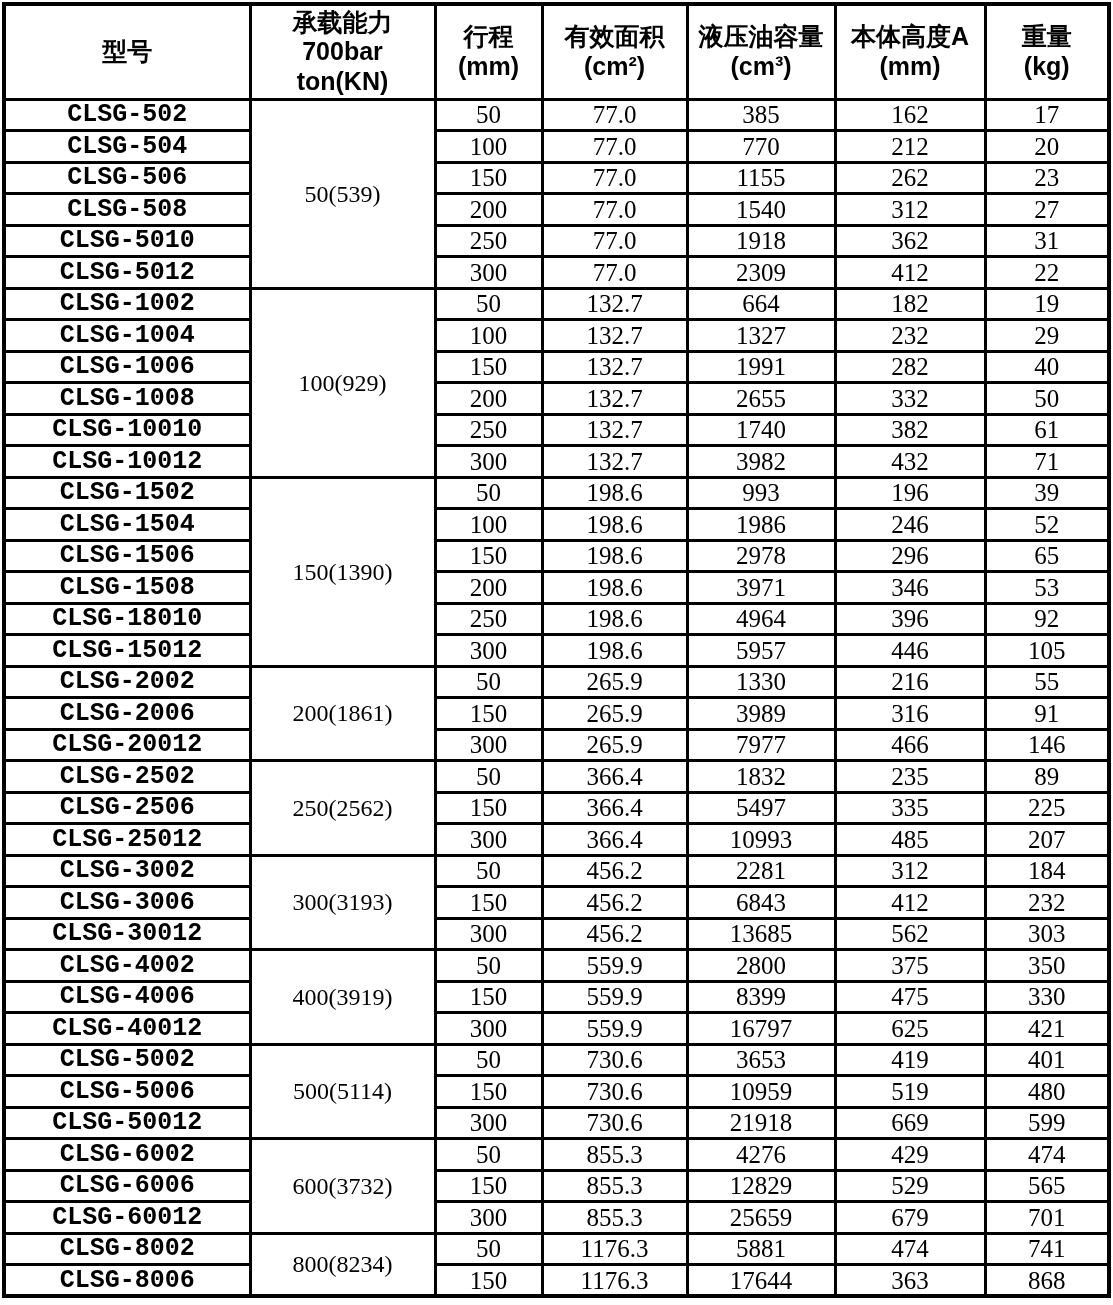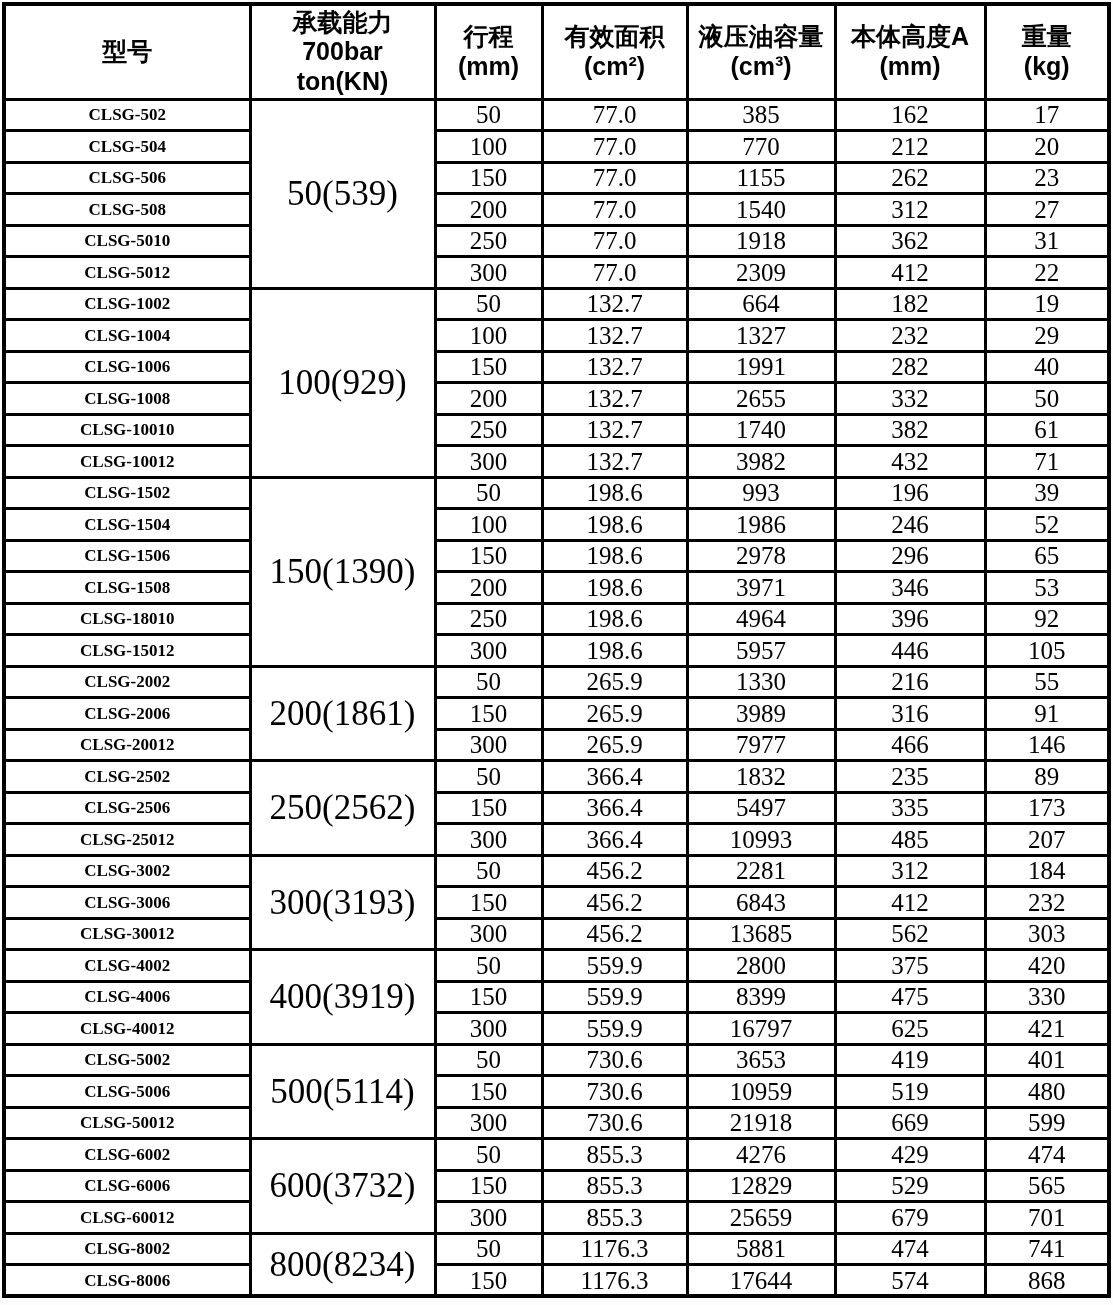--- a/index.html
+++ b/index.html
@@ -32,28 +32,28 @@
   thead tr { height: 95px; }
   tbody tr { height: 31.5px; }
   th {
     font-family: "Liberation Sans", sans-serif;
     font-weight: bold;
     font-size: 25px;
     line-height: 1.18;
     white-space: pre-line;
   }
   td.model {
-    font-family: Liberation Serif, serif;
+    font-family: Liberation Mono, monospace;
     font-weight: bold;
-    font-size: 17px;
+    font-size: 25px;
     line-height: 1;
   }
   td.capacity {
     font-family: "Liberation Serif", serif;
-    font-size: 35px;
+    font-size: 24px;
     line-height: 1;
   }
   td.num {
     font-family: "Liberation Serif", serif;
     font-size: 25px;
     line-height: 1;
   }
 </style>
 </head>
 <body>
@@ -268,21 +268,21 @@
           <td class="num">1832</td>
           <td class="num">235</td>
           <td class="num">89</td>
         </tr>
         <tr>
           <td class="model">CLSG-2506</td>
           <td class="num">150</td>
           <td class="num">366.4</td>
           <td class="num">5497</td>
           <td class="num">335</td>
-          <td class="num">173</td>
+          <td class="num">225</td>
         </tr>
         <tr>
           <td class="model">CLSG-25012</td>
           <td class="num">300</td>
           <td class="num">366.4</td>
           <td class="num">10993</td>
           <td class="num">485</td>
           <td class="num">207</td>
         </tr>
         <tr>
@@ -310,21 +310,21 @@
           <td class="num">562</td>
           <td class="num">303</td>
         </tr>
         <tr>
           <td class="model">CLSG-4002</td>
           <td class="capacity" rowspan="3">400(3919)</td>
           <td class="num">50</td>
           <td class="num">559.9</td>
           <td class="num">2800</td>
           <td class="num">375</td>
-          <td class="num">420</td>
+          <td class="num">350</td>
         </tr>
         <tr>
           <td class="model">CLSG-4006</td>
           <td class="num">150</td>
           <td class="num">559.9</td>
           <td class="num">8399</td>
           <td class="num">475</td>
           <td class="num">330</td>
         </tr>
         <tr>
@@ -392,18 +392,18 @@
           <td class="num">1176.3</td>
           <td class="num">5881</td>
           <td class="num">474</td>
           <td class="num">741</td>
         </tr>
         <tr>
           <td class="model">CLSG-8006</td>
           <td class="num">150</td>
           <td class="num">1176.3</td>
           <td class="num">17644</td>
-          <td class="num">574</td>
+          <td class="num">363</td>
           <td class="num">868</td>
         </tr>
       </tbody>
   </table>
 </div>
 
 </body></html>

